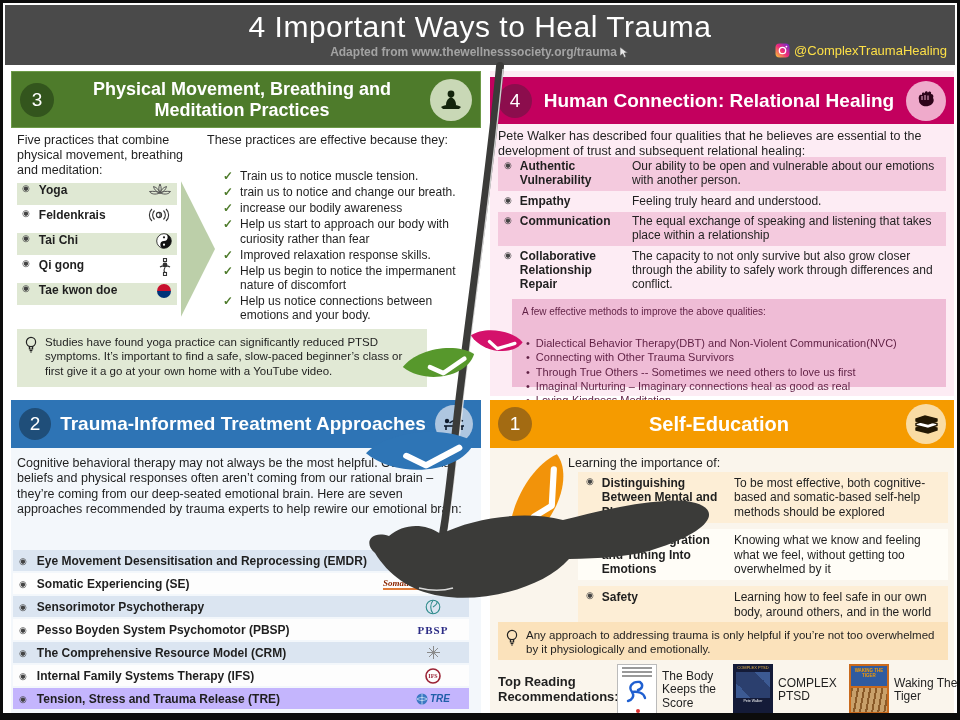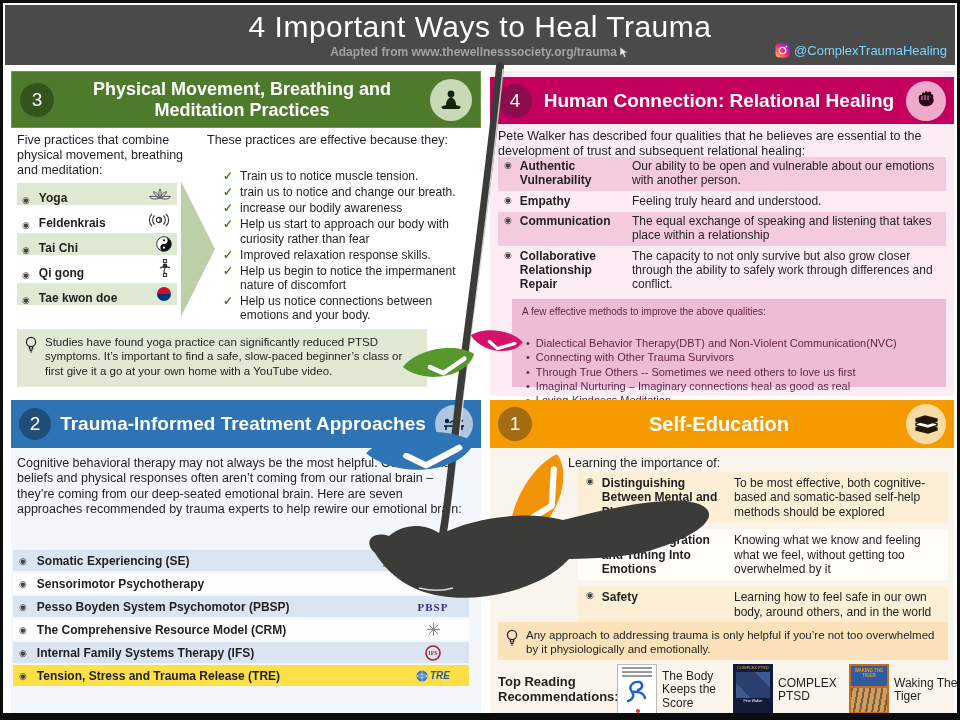--- a/index.html
+++ b/index.html
@@ -8,21 +8,21 @@
     font-family:"Liberation Sans",sans-serif;background:#fff;
     border:3px solid #0c0c0c;border-bottom:7px solid #0c0c0c;overflow:hidden;color:#1f1f1f;
   }
   .abs{position:absolute}
 
   
   .topbar{position:absolute;left:2px;top:2px;width:950px;height:60px;background:#4a4a4a;z-index:10}
   .main-title{text-align:center;color:#fff;font-size:30px;letter-spacing:.5px;padding-top:5px;font-weight:400}
   .subtitle-wrap{position:absolute;left:0;right:0;top:40px;text-align:center;color:#a3a3a3;font-size:12px;font-weight:bold}
   .subtitle-wrap svg{vertical-align:-3px;margin-left:2px}
-  .ig{position:absolute;right:8px;top:38px;color:#7dd3fc;font-size:13px;display:flex;align-items:center;gap:4px}
+  .ig{position:absolute;right:8px;top:38px;color:#fde047;font-size:13px;display:flex;align-items:center;gap:4px}
 
   
   .q{position:absolute;z-index:1}
   .q3{left:8px;top:68px;width:470px;height:325px;background:#ffffff}
   .q2{left:8px;top:397px;width:470px;height:316px;background:#f3f7fb}
   .q4{left:487px;top:68px;width:464px;height:325px;background:#fdecf4}
   .q1{left:487px;top:397px;width:464px;height:316px;background:#faf5ec}
 
   
   .bar{display:flex;align-items:center;padding:0 8px;box-sizing:border-box}
@@ -48,40 +48,40 @@
   .bar1{height:48px;background:#f59b00}
   .bar1 .num{width:34px;height:34px;background:#a36b12}
   .bar1 .bt{font-size:20px}
   .bar1 .bicon{width:40px;height:40px;background:#f9dca4}
 
   
   .intro{font-size:12.5px;line-height:1.2}
   .i3a{left:6px;top:62px;width:176px}
   .i3b{left:196px;top:62px;width:276px}
   .plist{left:6px;top:112px;width:160px}
-  .prow{display:flex;align-items:flex-end;height:22px;margin-bottom:3px;padding:0 5px;font-size:12px;font-weight:bold}
+  .prow{display:flex;align-items:flex-start;height:22px;margin-bottom:3px;padding:0 5px;font-size:12px;font-weight:bold}
   .prow:nth-child(odd){background:#dfe8d3}
   .prow::before{content:"◉";font-size:9px;margin-right:9px;color:#444;font-weight:normal}
   .prow .picon{margin-left:auto}
   .chev{left:170px;top:106px;width:34px;height:144px;background:#bccfa9;
         -webkit-clip-path:polygon(0 3%,100% 50%,0 97%);clip-path:polygon(0 3%,100% 50%,0 97%)}
   .bens{left:212px;top:98px;width:260px;font-size:12px;line-height:1.18}
   .ben{display:flex;margin-bottom:2px}
   .ben::before{content:"✓";color:#4e7b2b;font-weight:bold;margin-right:7px;flex:0 0 auto}
   .note{background:#e1e9d5;font-size:11.5px;line-height:1.25;padding:6px 8px 6px 28px;box-sizing:border-box}
   .n3{left:6px;top:258px;width:410px;height:58px}
   .note svg{position:absolute;left:7px;top:7px}
 
   
   .i2{left:6px;top:56px;width:454px;font-size:12.5px;line-height:1.22}
   .alist{left:2px;top:150px;width:456px}
   .arow{display:flex;align-items:center;height:21px;margin-bottom:2px;padding:0 6px;font-size:12px;font-weight:bold}
   .arow:nth-child(odd){background:#dbe5f1}
   .arow:nth-child(even){background:#fdfdfd}
-  .arow:last-child{background:#fde047}
+  .arow:last-child{background:#c4b5fd}
   .arow::before{content:"◉";font-size:9px;margin-right:10px;color:#444;font-weight:normal}
   .alogo{margin-left:auto;display:flex;align-items:center;justify-content:center;min-width:60px}
   .se-text{font-family:"Liberation Serif",serif;font-style:italic;font-size:9px;color:#8b2500;border-bottom:2px solid #e07b39;border-radius:0 0 60%/8px}
   .pbsp-text{font-family:"Liberation Serif",serif;font-weight:bold;font-size:11px;color:#2d2d86;letter-spacing:1px}
   .tre-wrap{display:flex;align-items:center;gap:2px;font-style:italic;font-weight:bold;font-size:10px;color:#1f5fa8}
 
   
   .i4{left:8px;top:58px;width:448px;font-size:12.5px;line-height:1.2}
   .qtable{left:8px;top:86px;width:448px}
   .qrow{display:flex;padding:3px 6px;margin-bottom:1px}
@@ -278,20 +278,30 @@
         <path d="M3 15 L23 15"></path>
         <path d="M5 15 L5 19 M21 15 L21 19"></path>
       </svg>
     </div>
   </div>
 
   <div class="abs i2">Cognitive behavioral therapy may not always be the most helpful. Our irrational beliefs and physical responses often aren’t coming from our rational brain – they’re  coming from our deep-seated emotional brain. Here are seven approaches recommended by trauma experts to help rewire our emotional brain:</div>
 
   <div class="abs alist">
     <div class="arow">
+      <span>Eye Movement Desensitisation and Reprocessing (EMDR)</span>
+      <span class="alogo">
+        <svg width="46" height="15" viewBox="0 0 46 15">
+          <ellipse cx="23" cy="7.5" rx="22" ry="7" fill="#0b0b0b"></ellipse>
+          <ellipse cx="23" cy="7.5" rx="10" ry="4.6" fill="#2a3f8f" stroke="#fff" stroke-width="0.7"></ellipse>
+          <text x="23" y="9.4" text-anchor="middle" font-size="4.5" fill="#fff" font-family="Liberation Sans, sans-serif">EMDR</text>
+        </svg>
+      </span>
+    </div>
+    <div class="arow">
       <span>Somatic Experiencing  (SE)</span>
       <span class="alogo">
         <span class="se-text">SomaticExperiencing</span>
       </span>
     </div>
     <div class="arow">
       <span>Sensorimotor Psychotherapy</span>
       <span class="alogo">
         <svg width="16" height="16" viewBox="0 0 16 16" fill="none" stroke="#2e8b8b" stroke-width="1.1">
           <circle cx="8" cy="8" r="6.8"></circle>

